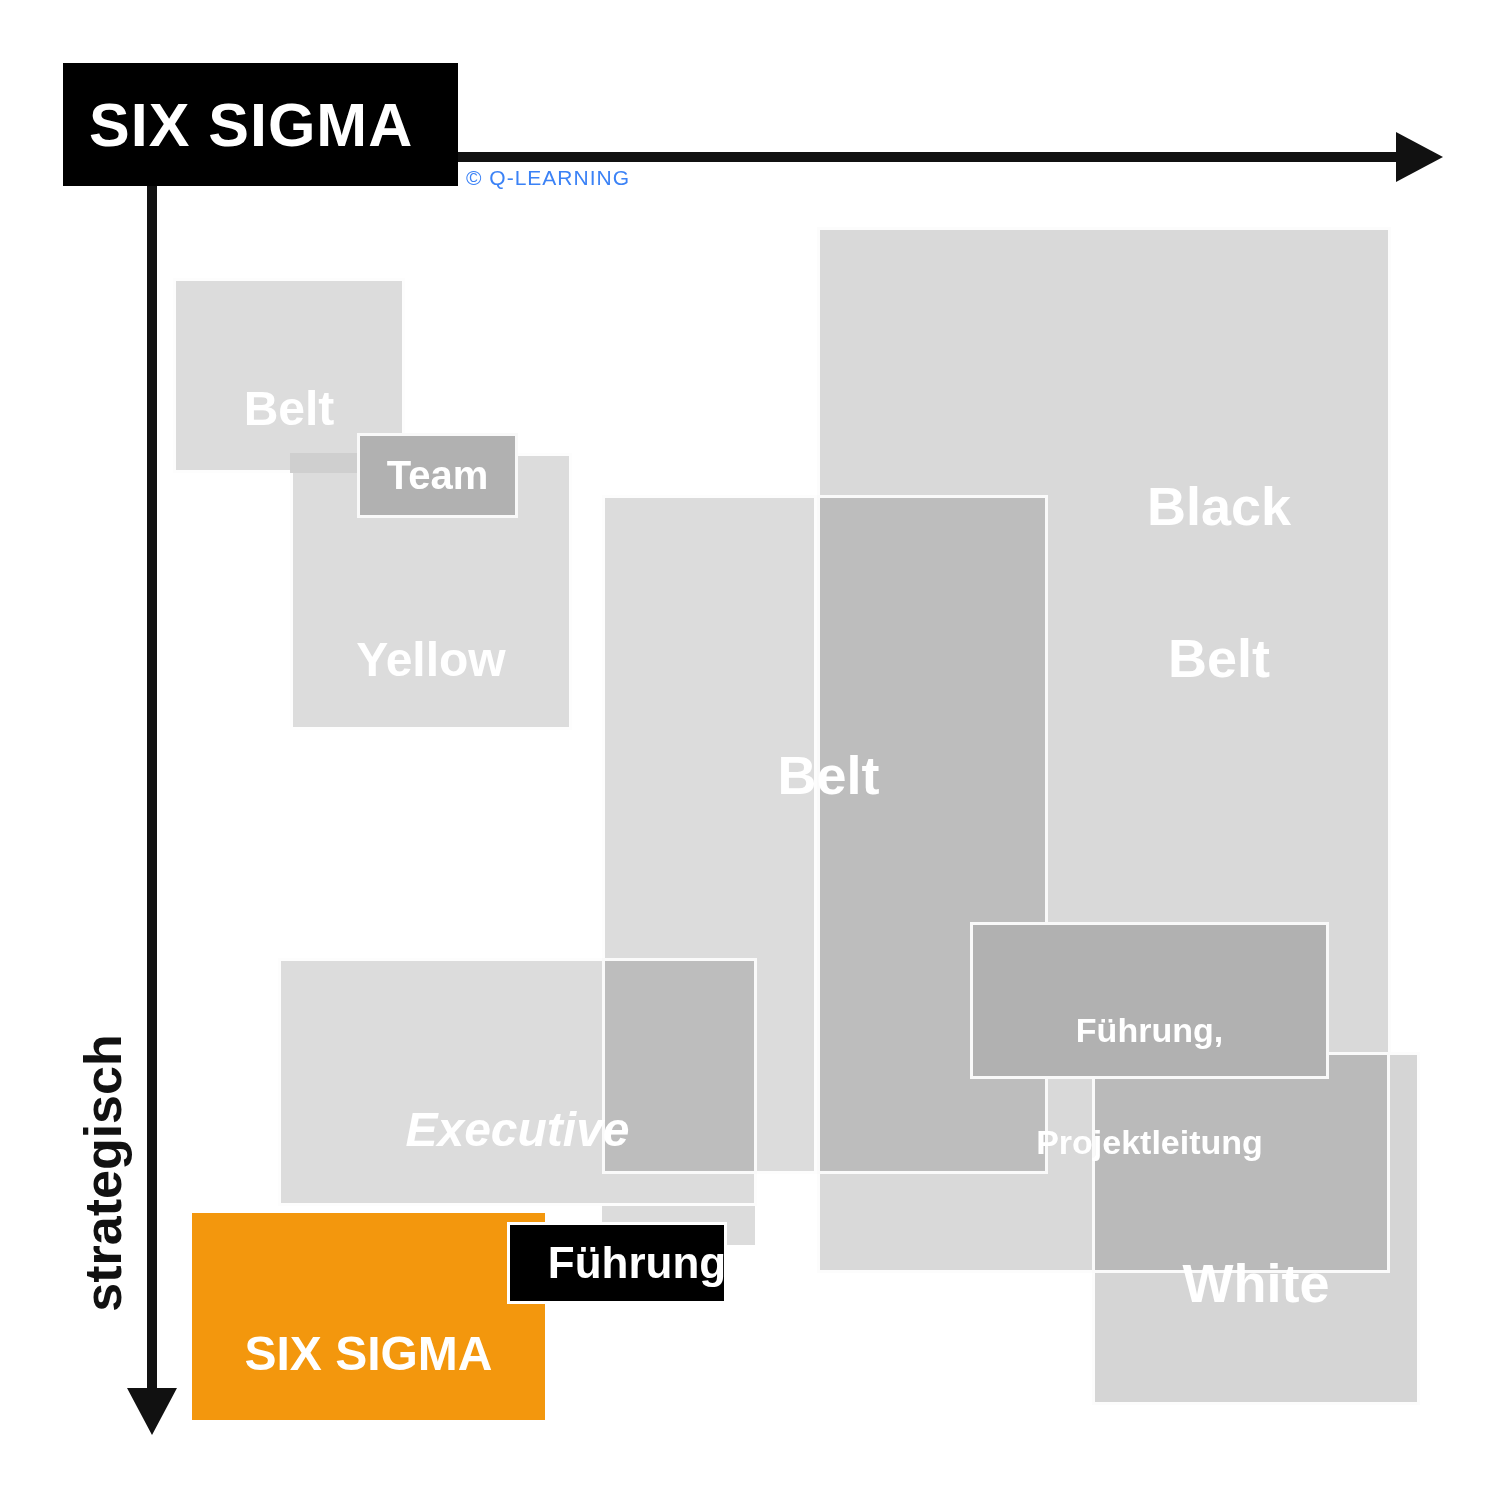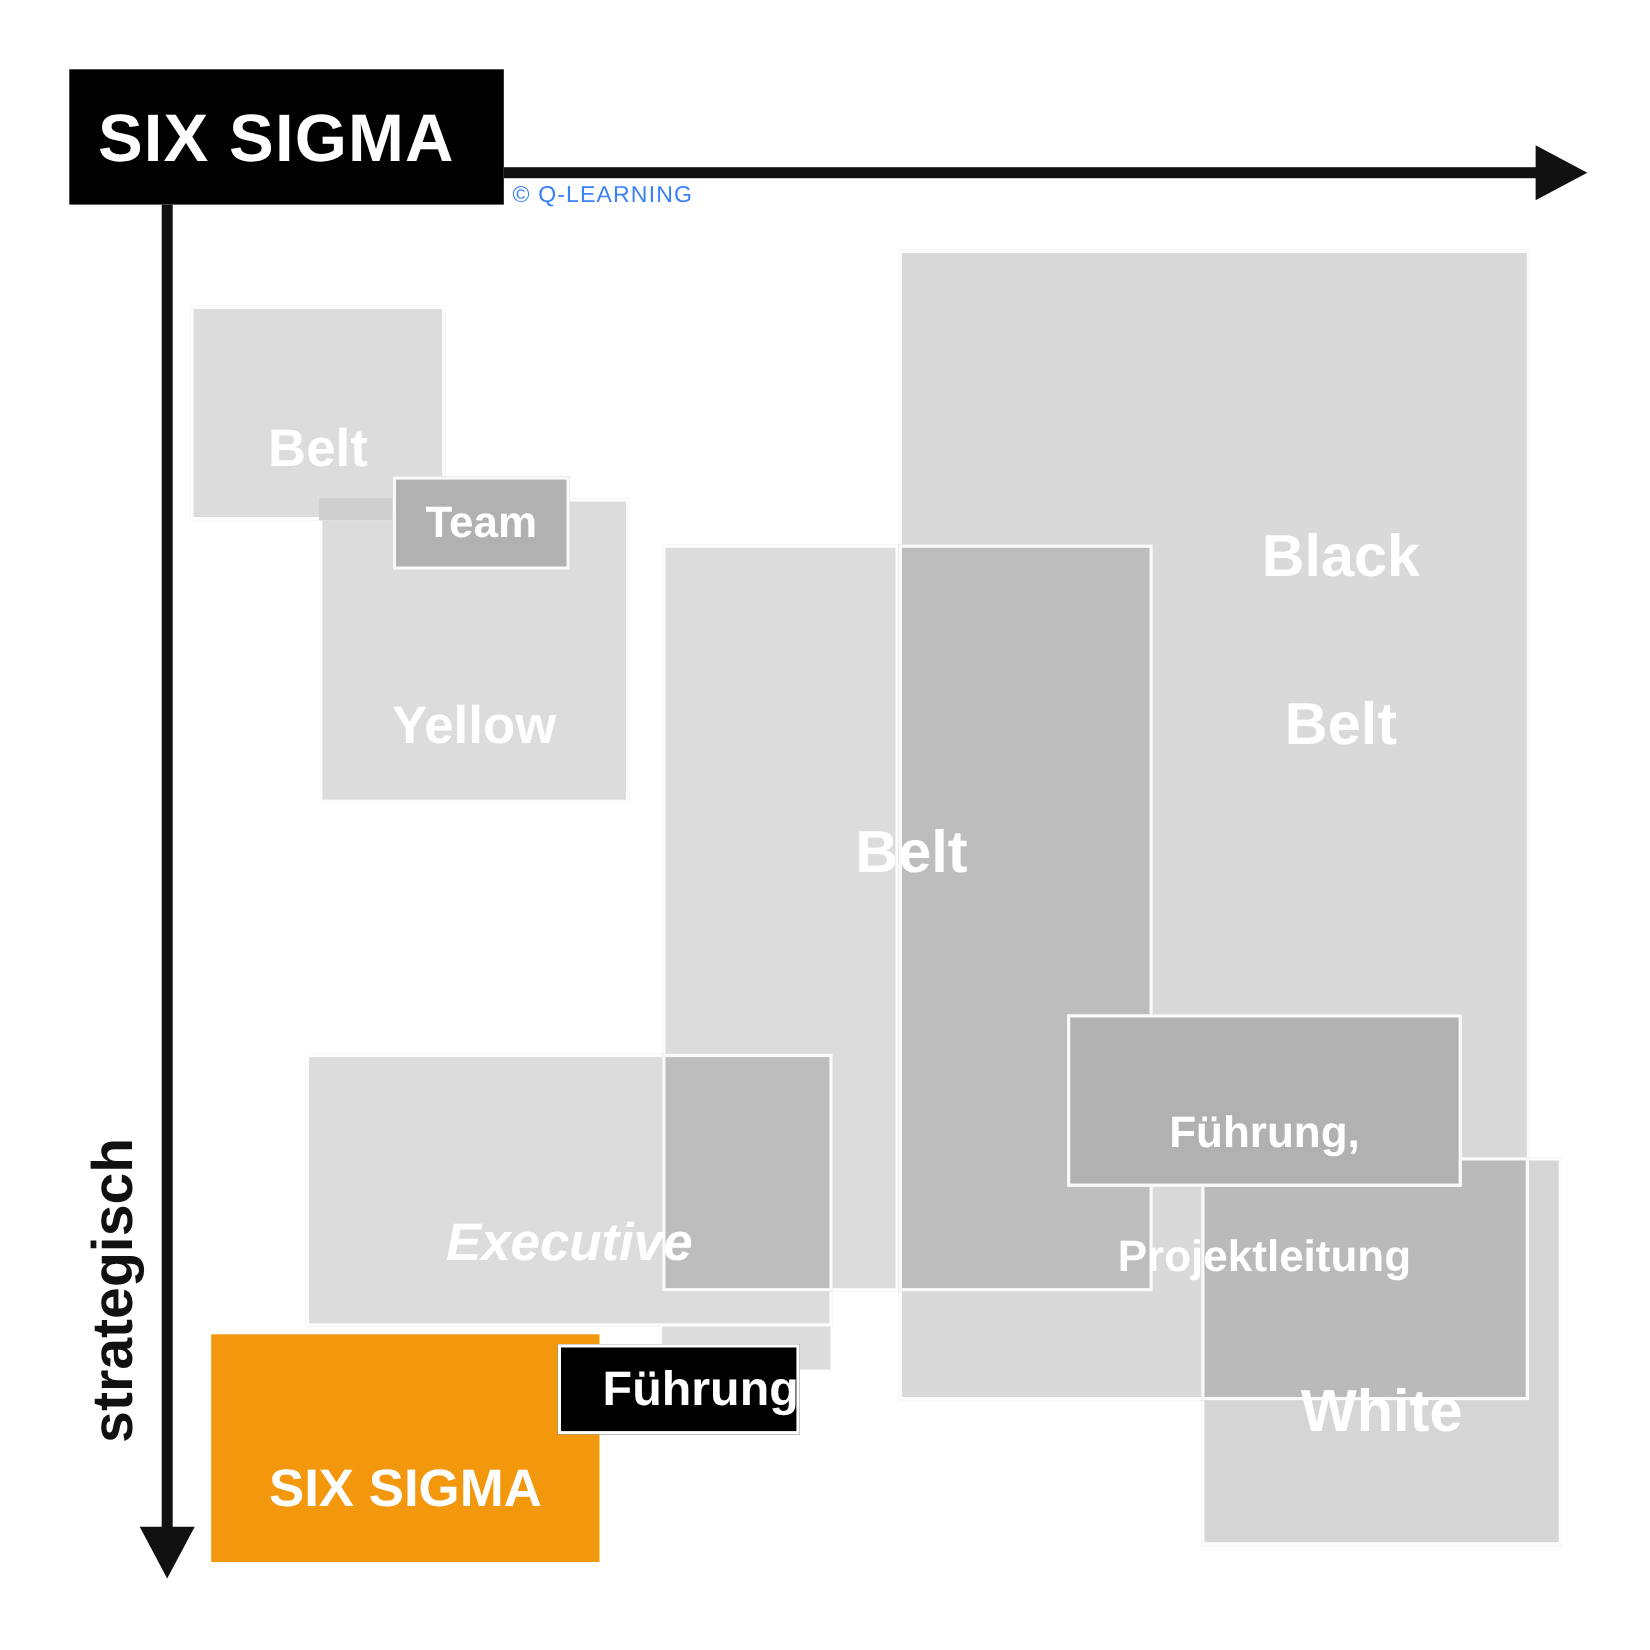--- a/index.html
+++ b/index.html
@@ -67,21 +67,21 @@
   <div class="abs lbl" style="left:1048px;top:392px;width:342px;font-size:54px;line-height:76px;">
     <div>Black</div>
     <div>Belt</div>
   </div>
 
   <div class="abs lbl" style="left:278px;top:1017px;width:479px;font-size:48px;line-height:75px;font-style:italic;">
     <div>Executive</div>
     <div>Green Belt</div>
   </div>
 
-  <div class="abs lbl" style="left:970px;top:946px;width:359px;font-size:40px;line-height:56px;">
+  <div class="abs lbl" style="left:970px;top:946px;width:359px;font-size:34px;line-height:56px;">
     <div>Führung,</div>
     <div>Projektleitung</div>
   </div>
 
   <div class="abs lbl" style="left:1072px;top:1160px;width:368px;font-size:54px;line-height:82px;">
     <div>White</div>
     <div>Black Belt</div>
   </div>
 
   <div class="abs" style="left:192px;top:1213px;width:353px;height:207px;background:#f3970d;"></div>

